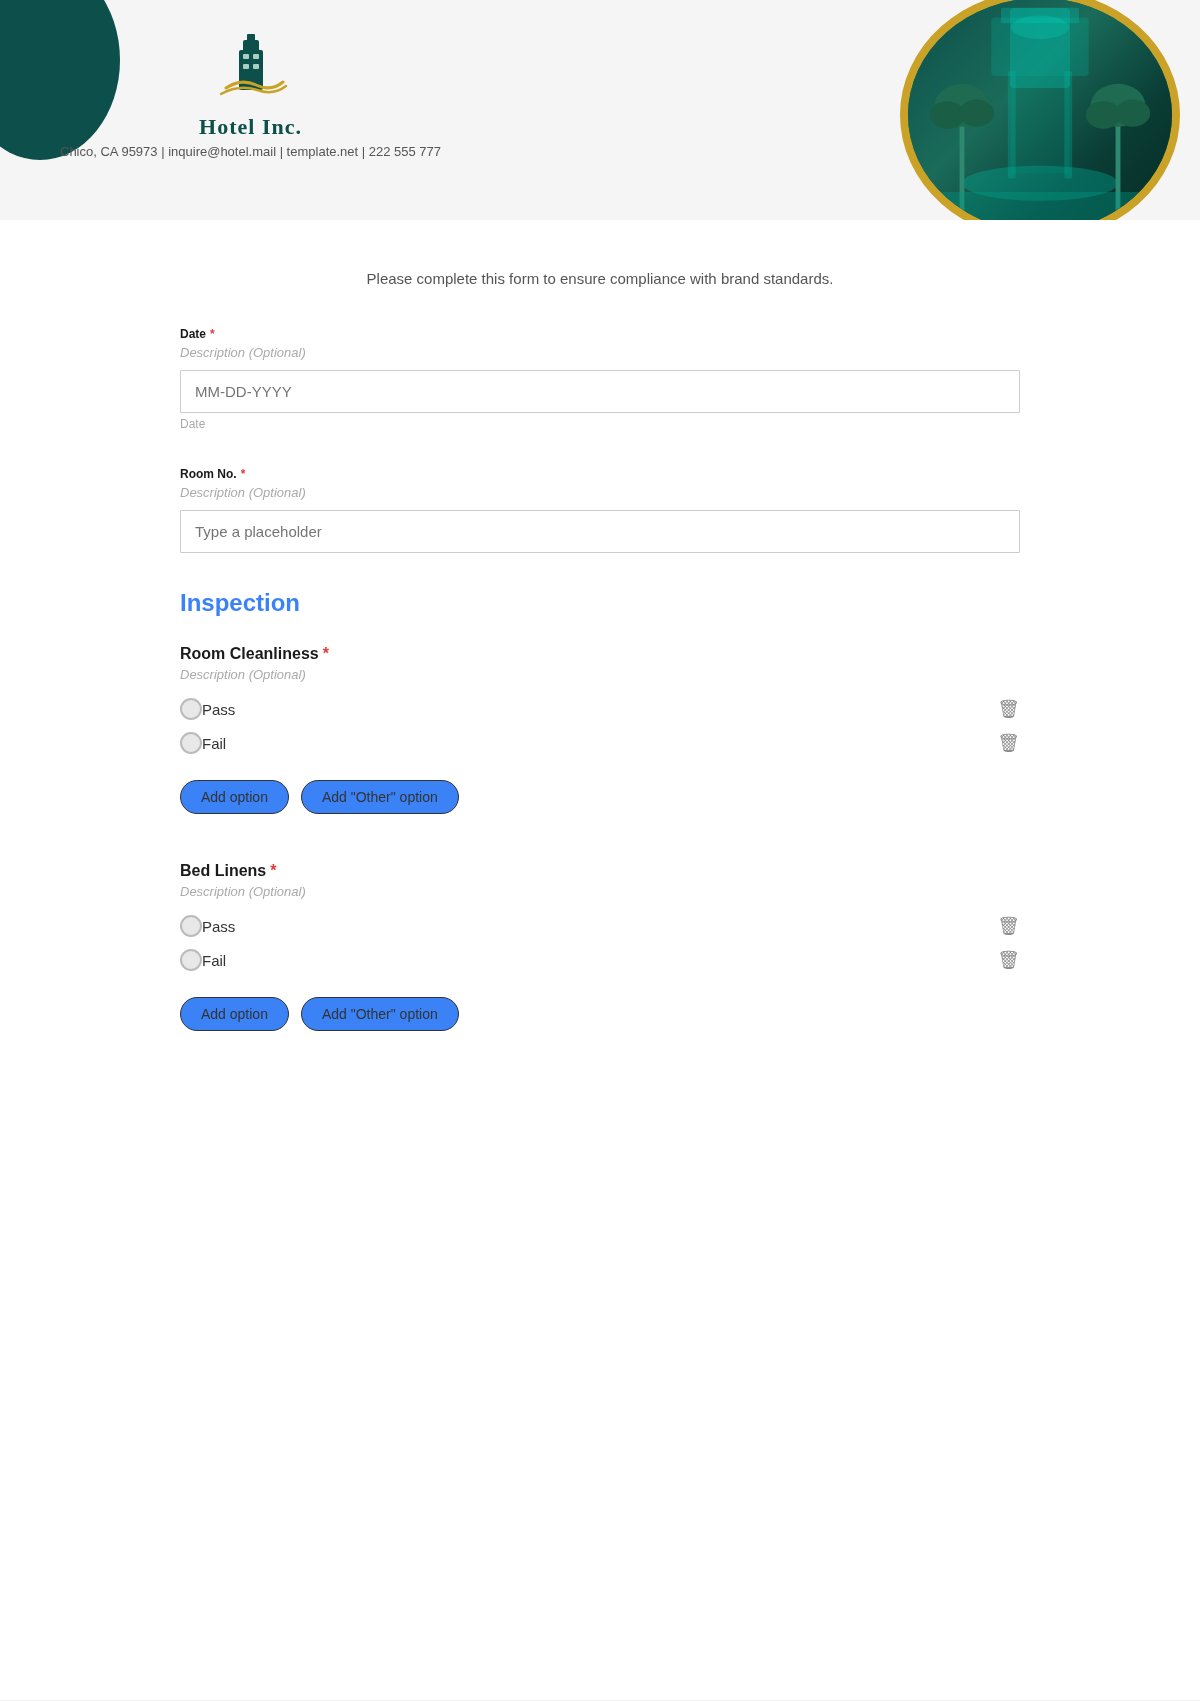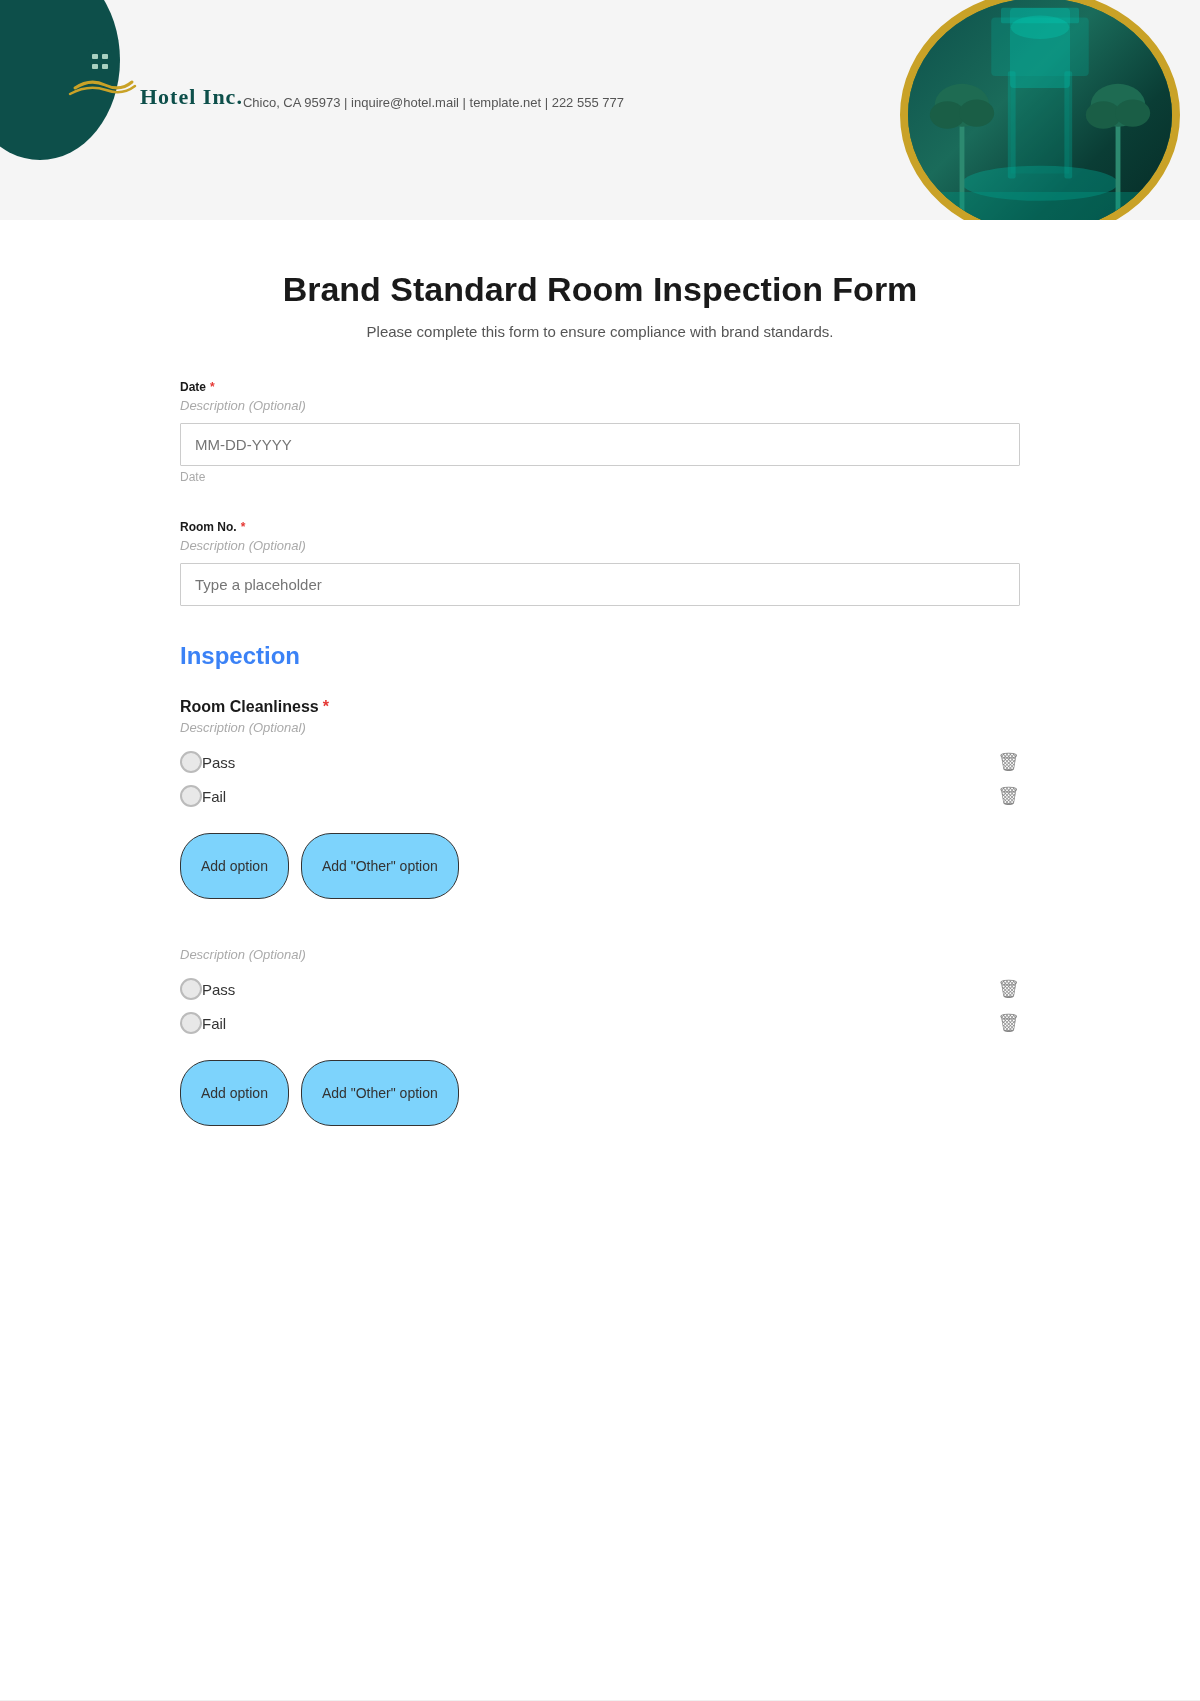--- a/index.html
+++ b/index.html
@@ -32,21 +32,22 @@
       border-radius: 50%;
       z-index: 0;
     }
 
     .header-logo-area {
       position: absolute;
       top: 30px;
       left: 60px;
       z-index: 1;
       display: flex;
-      align-items: flex-end;
+      flex-direction: column;
+      align-items: center;
     }
 
     .logo-icon {
       width: 80px;
       height: 80px;
     }
 
     .logo-text {
       font-size: 22px;
       font-weight: bold;
@@ -235,24 +236,24 @@
     }
 
     
     .add-option-row {
       display: flex;
       gap: 12px;
       margin-top: 16px;
     }
 
     .btn-add-option {
-      padding: 24px 20px;
+      padding: 8px 20px;
       border: 1.5px solid #333;
       border-radius: 30px;
-      background: #7dd3fc;
+      background: #3b82f6;
       font-size: 14px;
       color: #333;
       font-family: Arial, sans-serif;
       cursor: pointer;
       font-weight: normal;
     }
 
     
     .subsection {
       margin-bottom: 48px;
@@ -325,21 +326,20 @@
           <rect x="97" y="75" width="8" height="110" fill="rgba(0,180,160,0.3)" rx="2"></rect>
           <rect x="155" y="75" width="8" height="110" fill="rgba(0,180,160,0.3)" rx="2"></rect>
         </svg>
       </div>
     </div>
   </div>
 </div>
 
 <div class="main-content">
 
-  <h1 class="form-title">Brand Standard Room Inspection Form</h1>
   <p class="form-subtitle">Please complete this form to ensure compliance with brand standards.</p>
 
   <div class="field-section">
     <div class="field-label">
       <span>Date</span><span class="required-star">*</span>
     </div>
     <div class="field-description">Description (Optional)</div>
     <input type="text" class="text-input" placeholder="MM-DD-YYYY" style="">
     <div class="field-hint">Date</div>
   </div>
@@ -379,20 +379,23 @@
       </div>
     </div>
 
     <div class="add-option-row">
       <button class="btn-add-option">Add option</button>
       <button class="btn-add-option">Add "Other" option</button>
     </div>
   </div>
 
   <div class="subsection">
+    <div class="subsection-label field-label">
+      <span>Bed Linens</span><span class="required-star">*</span>
+    </div>
     <div class="field-description">Description (Optional)</div>
 
     <div class="radio-group">
 
       <div class="radio-option">
         <div class="radio-left">
           <div class="radio-circle"></div>
           <span class="radio-label">Pass</span>
         </div>
         <span class="delete-icon">🗑</span>

